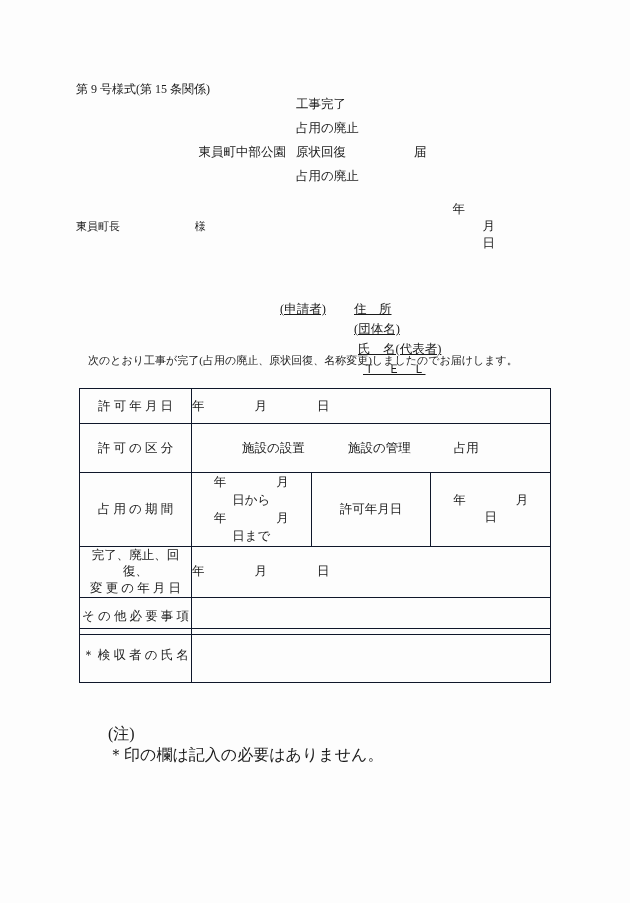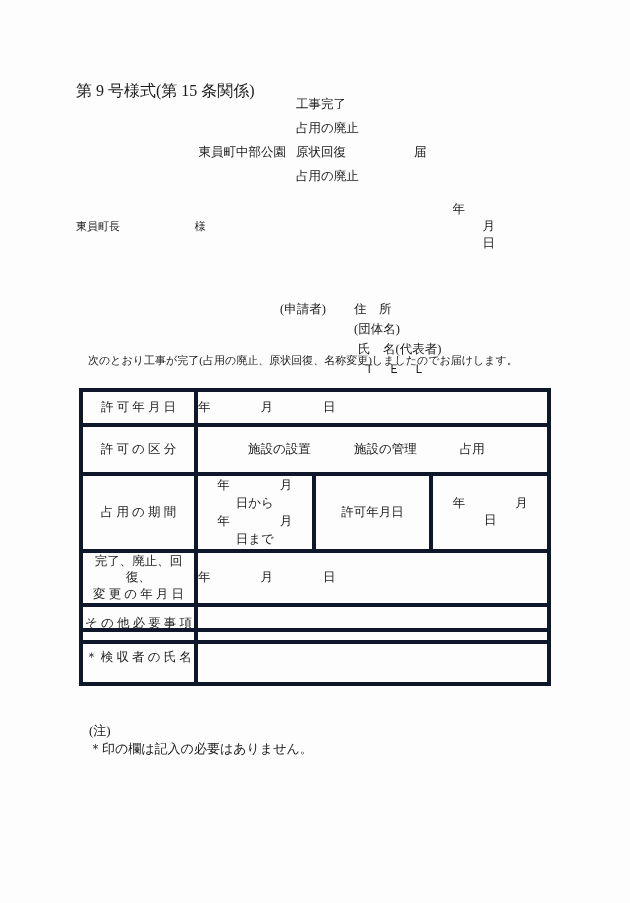--- a/index.html
+++ b/index.html
@@ -21,21 +21,21 @@
     inset: 0;
   }
 
   
   .abs { position: absolute; white-space: pre; }
 
   
   #form-number {
     left: 76px;
     top: 81px;
-    font-size: 16px;
+    font-size: 12px;
   }
 
   #title-block {
     position: absolute;
     left: 76px;
     top: 96px;
     width: 480px;
   }
   .title-row {
     display: flex;
@@ -72,20 +72,21 @@
     font-size: 11px;
   }
   #addressee-row .honorific { padding-left: 72px; }
 
   
   #applicant-block {
     position: absolute;
     left: 280px;
     top: 255px;
     font-size: 12.5px;
+    text-decoration: underline;
   }
   .applicant-row {
     display: flex;
     align-items: baseline;
     height: 20px;
   }
   .applicant-tag {
     width: 74px;
   }
   .applicant-label {
@@ -103,21 +104,21 @@
   }
 
   
   .form-table {
     position: absolute;
     border-collapse: collapse;
     table-layout: fixed;
     font-size: 12.5px;
   }
   .form-table td {
-    border: 4px solid #0f172a;
+    border: 1px solid #0f172a;
     padding: 0;
     vertical-align: middle;
   }
   .lbl-cell {
     width: 111px;
     text-align: center;
     line-height: 1.35;
   }
   .lbl-spread {
     display: block;
@@ -158,23 +159,23 @@
   }
 
   #inspector-table {
     left: 79px;
     top: 628px;
     width: 472px;
   }
   .r6 { height: 54px; }
 
   #note-line {
-    left: 76px;
+    left: 92px;
     top: 706px;
-    font-size: 13px;
+    font-size: 16px;
   }
   #note-line .note-tag { padding-right: 18px; }
 </style>
 </head>
 <body>
 
 <div class="page">
 
   <div class="abs" id="form-number">第 9 号様式(第 15 条関係)</div>
 

